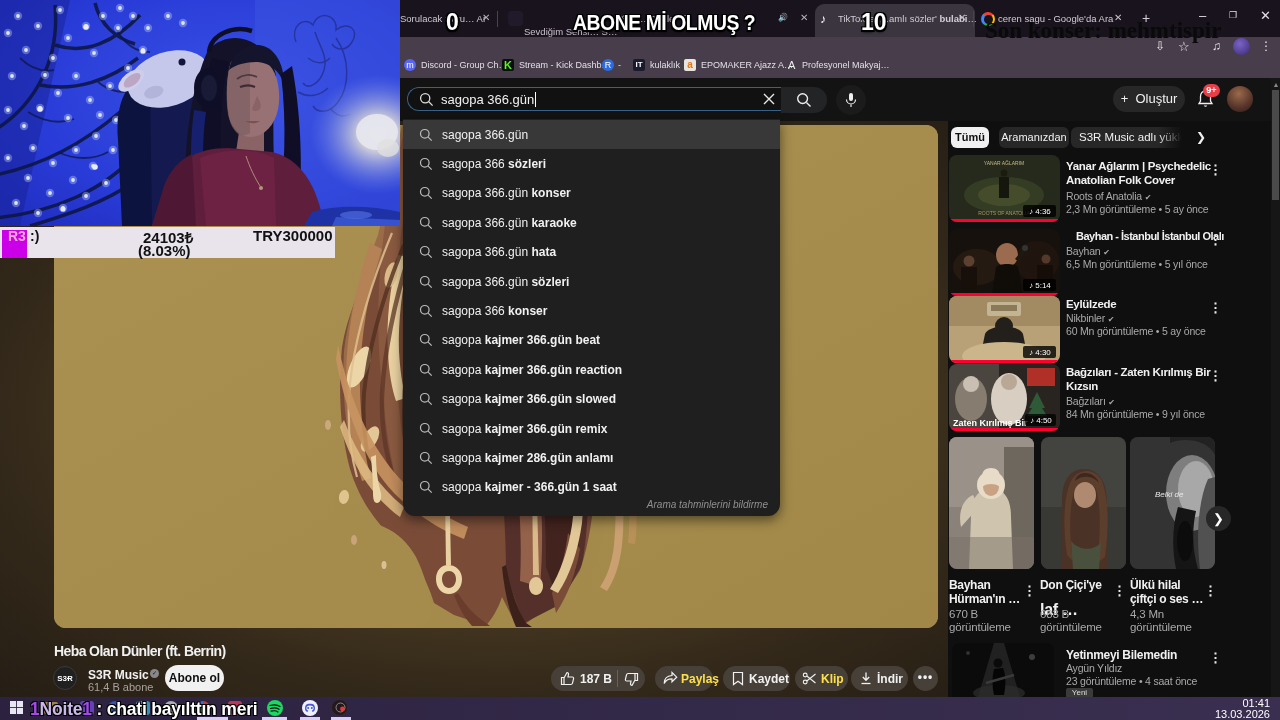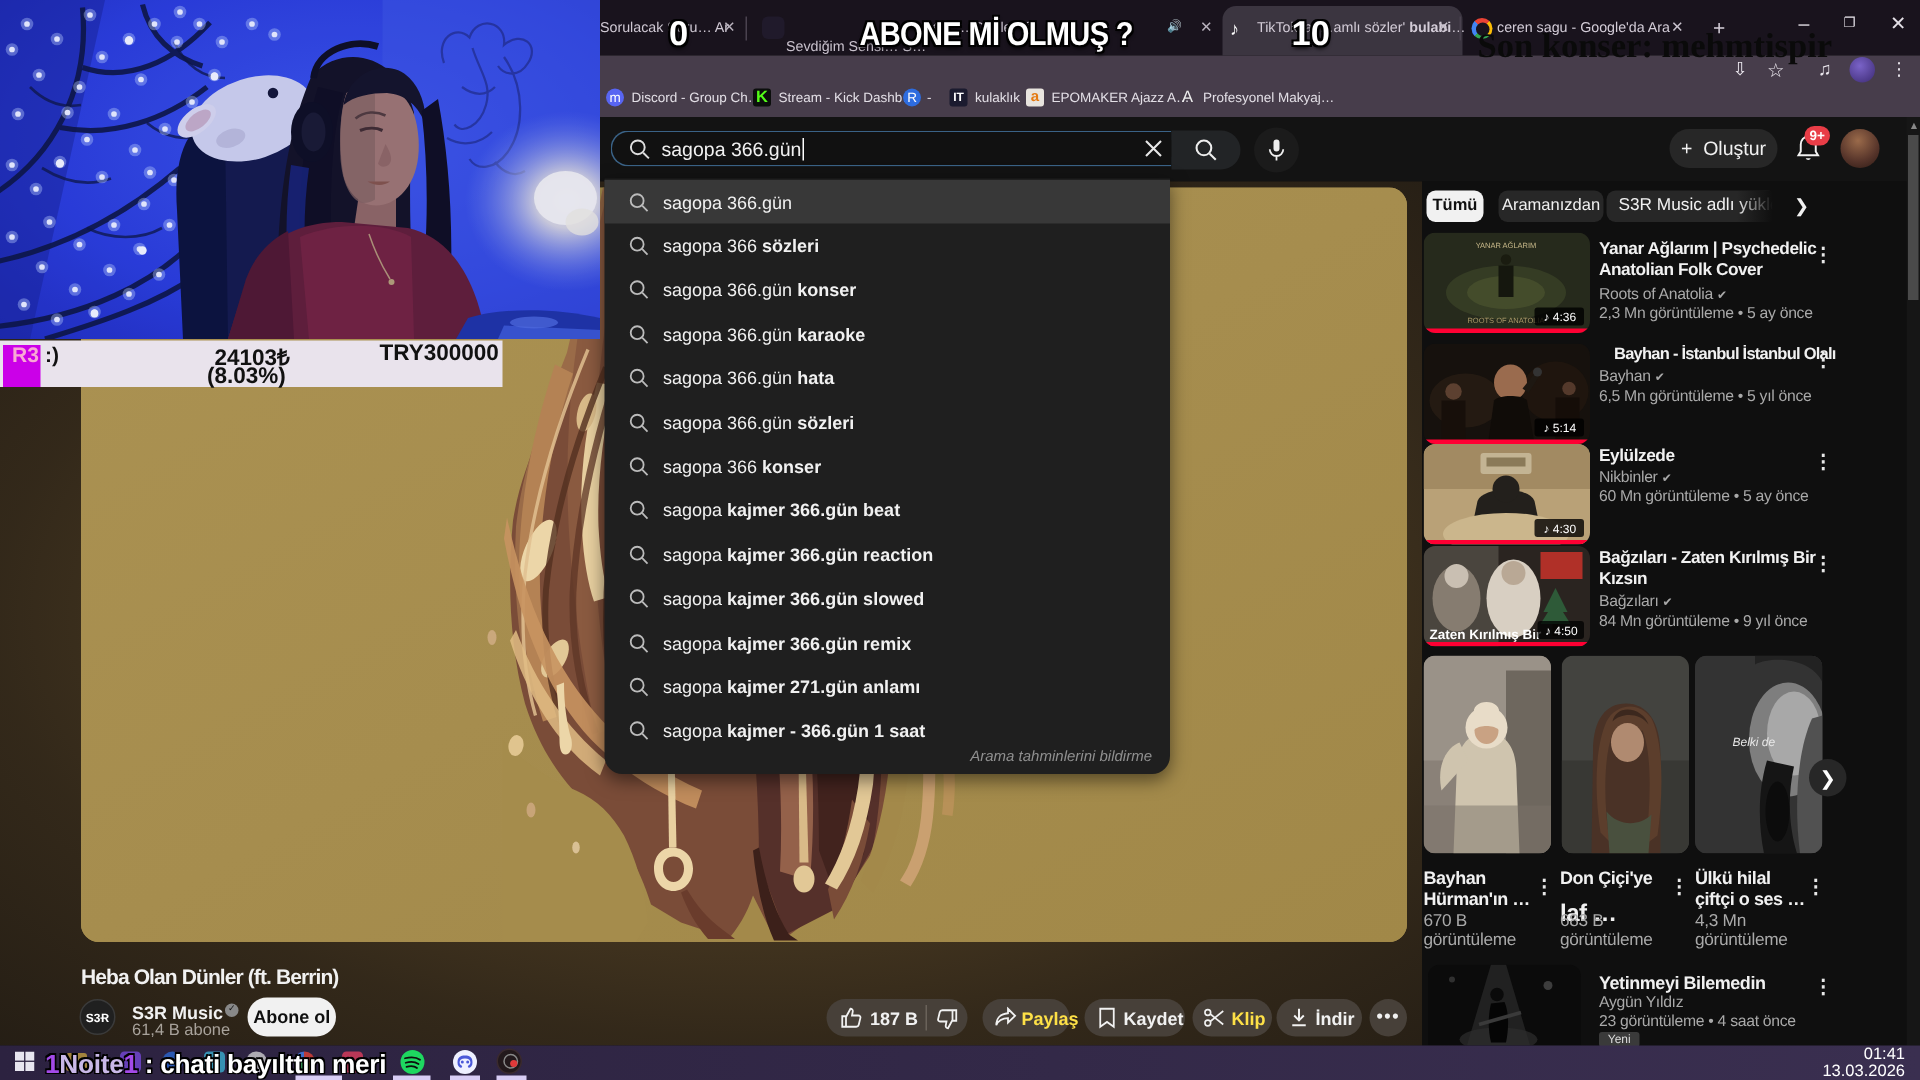--- a/index.html
+++ b/index.html
@@ -431,21 +431,21 @@
         <circle cx="6.2" cy="6.2" r="4.6" fill="none" stroke="#bbb" stroke-width="1.3"></circle>
         <line x1="9.8" y1="9.8" x2="13.6" y2="13.6" stroke="#bbb" stroke-width="1.3"></line>
       </svg>sagopa&nbsp;<b>kajmer 366.gün slowed</b></div>
   <div class="ddrow"><svg width="14" height="14" viewBox="0 0 15 15">
         <circle cx="6.2" cy="6.2" r="4.6" fill="none" stroke="#bbb" stroke-width="1.3"></circle>
         <line x1="9.8" y1="9.8" x2="13.6" y2="13.6" stroke="#bbb" stroke-width="1.3"></line>
       </svg>sagopa&nbsp;<b>kajmer 366.gün remix</b></div>
   <div class="ddrow"><svg width="14" height="14" viewBox="0 0 15 15">
         <circle cx="6.2" cy="6.2" r="4.6" fill="none" stroke="#bbb" stroke-width="1.3"></circle>
         <line x1="9.8" y1="9.8" x2="13.6" y2="13.6" stroke="#bbb" stroke-width="1.3"></line>
-      </svg>sagopa&nbsp;<b>kajmer 271.gün anlamı</b></div>
+      </svg>sagopa&nbsp;<b>kajmer 286.gün anlamı</b></div>
   <div class="ddrow"><svg width="14" height="14" viewBox="0 0 15 15">
         <circle cx="6.2" cy="6.2" r="4.6" fill="none" stroke="#bbb" stroke-width="1.3"></circle>
         <line x1="9.8" y1="9.8" x2="13.6" y2="13.6" stroke="#bbb" stroke-width="1.3"></line>
       </svg>sagopa&nbsp;<b>kajmer - 366.gün 1 saat</b></div>
   <div style="position:absolute;right:12px;bottom:6px;font-size:10px;font-style:italic;color:#909090;">Arama tahminlerini bildirme</div>
 </div>
 
 <div class="abs" style="left:0;top:0;width:400px;height:226px;overflow:hidden;">
 <svg width="400" height="226" viewBox="0 0 400 226">
   <defs>

